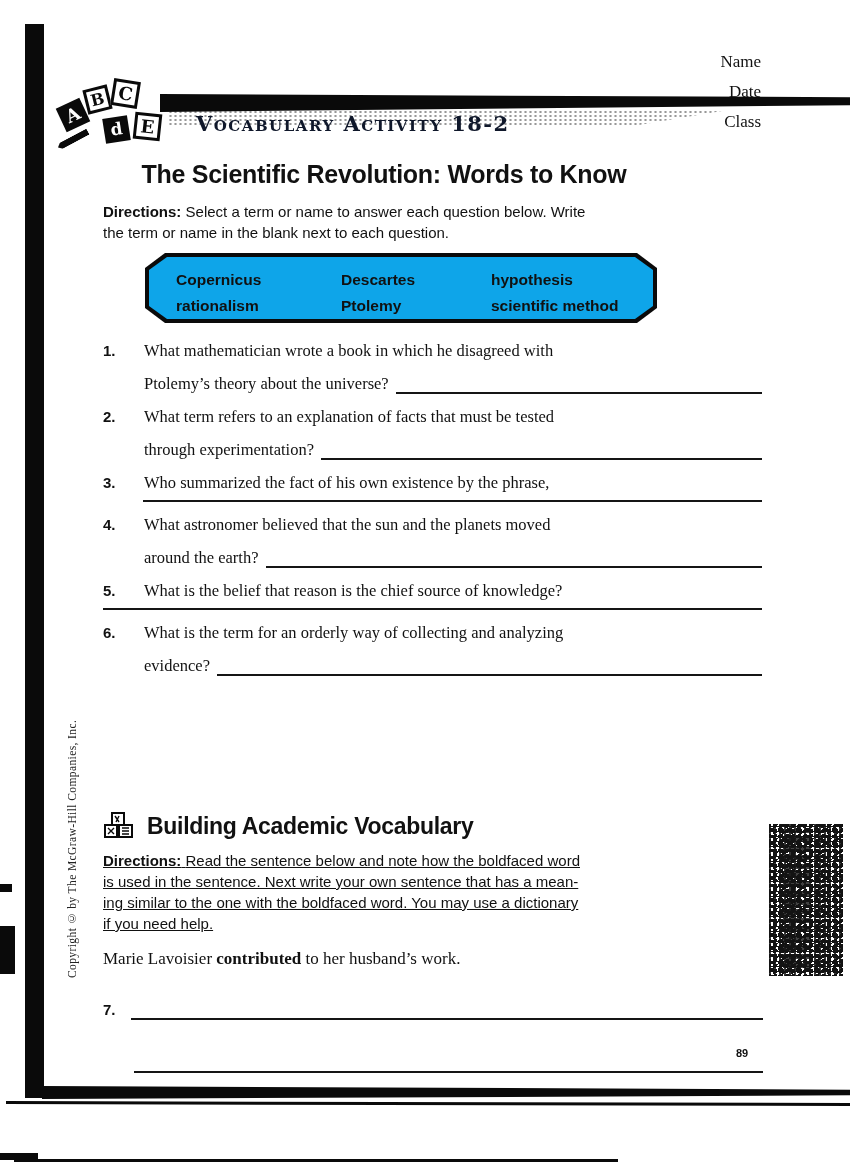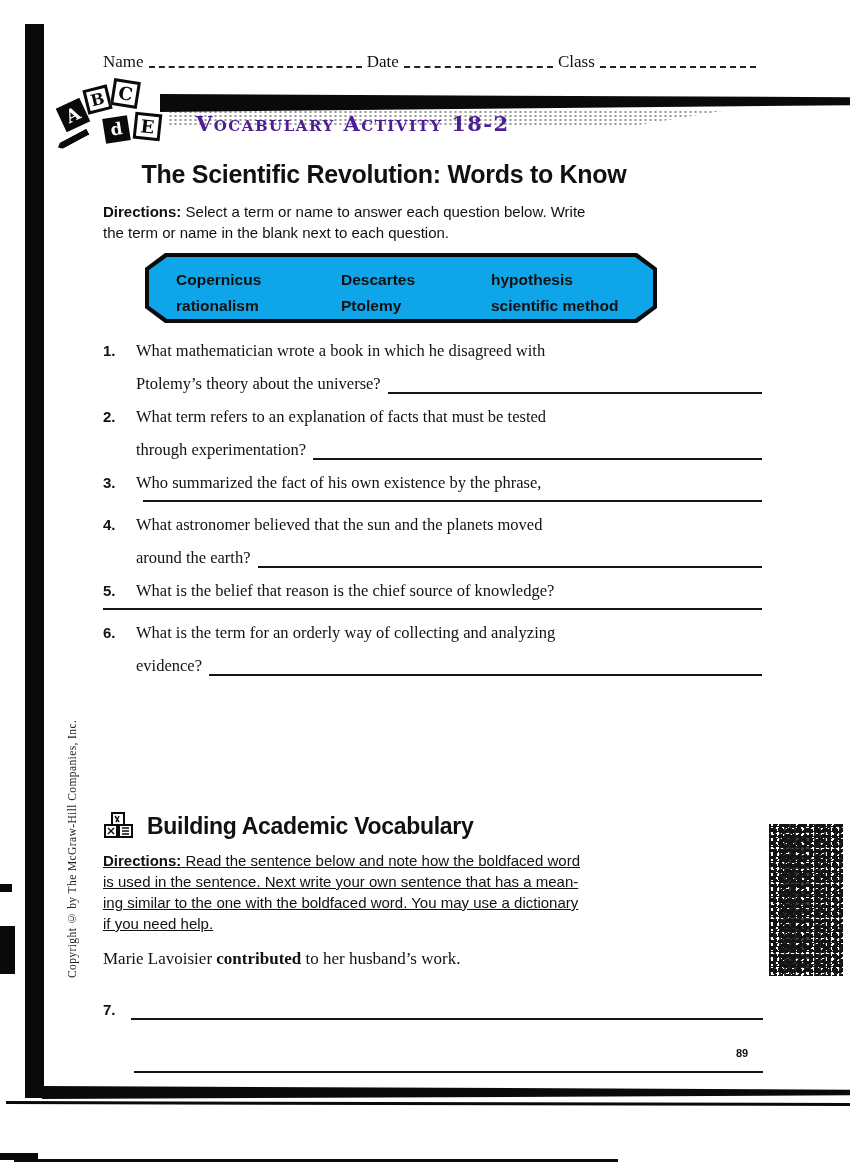--- a/index.html
+++ b/index.html
@@ -15,21 +15,21 @@
   .bottom-bar2{position:absolute;left:6px;top:1102px;width:844px;height:3px;background:#0a0a0a;transform:rotate(0.12deg);}
   .bottom-bar3{position:absolute;left:14px;top:1159px;width:604px;height:3px;background:#0a0a0a;}
   .bottom-blob{position:absolute;left:0;top:1153px;width:38px;height:7px;background:#0a0a0a;}
 
   .copyright{position:absolute;left:66px;top:710px;height:268px;
              writing-mode:vertical-rl;transform:rotate(180deg);
              font-size:11.5px;letter-spacing:.4px;color:#222;}
 
   
   .header-row{position:absolute;left:103px;top:52px;width:658px;display:flex;align-items:flex-end;
-              font-size:17px;}
+              font-size:17px;flex-direction:column;}
   .hlabel{white-space:nowrap;padding-bottom:2px;}
   .hfill{border-bottom:2px dashed #222;margin:0 5px 6px 5px;height:1px;}
   .f1{flex:1.5;} .f2{flex:1.05;} .f3{flex:1.1;}
 
   
   .logo{position:absolute;left:58px;top:80px;width:130px;height:75px;z-index:3;}
   .block{position:absolute;box-sizing:border-box;text-align:center;
          font-family:"DejaVu Serif",serif;font-weight:bold;}
   .blk-dark{background:#0a0a0a;color:#fff;}
   .blk-light{background:#fff;color:#0a0a0a;border:3px solid #0a0a0a;}
@@ -37,21 +37,21 @@
           transform:rotate(-28deg);clip-path:polygon(0 50%,12% 0,100% 0,100% 100%,12% 100%);}
 
   
   .banner{position:absolute;left:160px;top:94px;width:690px;height:18px;background:#0a0a0a;
           clip-path:polygon(0 0,100% 18%,100% 62%,0 100%);z-index:1;}
   .banner-shadow{position:absolute;left:168px;top:110px;width:560px;height:17px;opacity:.75;
           background:radial-gradient(#777 1px,transparent 1.4px);background-size:5px 4px;
           clip-path:polygon(0 0,100% 0,82% 100%,0 100%);z-index:0;}
   .banner-title{position:absolute;left:196px;top:111px;z-index:2;
           font-family:"DejaVu Serif",serif;font-weight:bold;font-variant:small-caps;
-          font-size:21px;letter-spacing:1.5px;color:#4c1d95;text-align:right;}
+          font-size:21px;letter-spacing:1.5px;color:#0f172a;text-align:right;}
 
   
   .content{position:absolute;left:103px;top:160px;width:659px;}
   .ws-title{position:absolute;top:0;left:0;width:562px;text-align:center;
           font-family:"Liberation Sans",sans-serif;font-weight:bold;font-size:25px;letter-spacing:-.3px;}
   .dir{position:absolute;top:41px;left:0;width:535px;
        font-family:"Liberation Sans",sans-serif;font-size:15px;line-height:21px;}
   .prewrap{white-space:pre-line;}
   .dir b{font-weight:bold;}
 
@@ -62,21 +62,21 @@
      clip-path:polygon(18px 0,calc(100% - 18px) 0,100% 13px,100% calc(100% - 13px),calc(100% - 18px) 100%,18px 100%,0 calc(100% - 13px),0 13px);}
   .wordgrid{display:grid;grid-template-columns:165px 150px auto;padding:10px 0 0 27px;
      font-family:"Liberation Sans",sans-serif;font-weight:bold;font-size:15.5px;line-height:26px;}
 
   
   .questions{position:absolute;left:0;top:174px;width:659px;}
   .q{display:flex;}
   .qnum{width:33px;font-family:"Liberation Sans",sans-serif;font-weight:bold;font-size:15px;line-height:33px;}
   .qbody{flex:1;}
   .qline{display:flex;align-items:baseline;font-size:16.5px;line-height:33px;}
-  .qline .txt{white-space:nowrap;}
+  .qline .txt{white-space:nowrap;margin-left:8px;}
   .blank{flex:1;border-bottom:2px solid #151515;margin-left:7px;align-self:flex-end;margin-bottom:6px;height:1px;}
   .blank-full{margin-left:-33px;}
 
   
   .vocab{position:absolute;left:103px;top:812px;width:660px;}
   .vheading{display:flex;align-items:center;gap:12px;
      font-family:"Liberation Sans",sans-serif;font-weight:bold;font-size:23px;letter-spacing:-.3px;}
   .vdir{margin-top:10px;width:528px;font-family:"Liberation Sans",sans-serif;font-size:15px;line-height:21px;text-decoration:underline;}
   .sentence{margin-top:15px;font-size:17px;}
   .q7{display:flex;align-items:baseline;margin-top:24px;}

